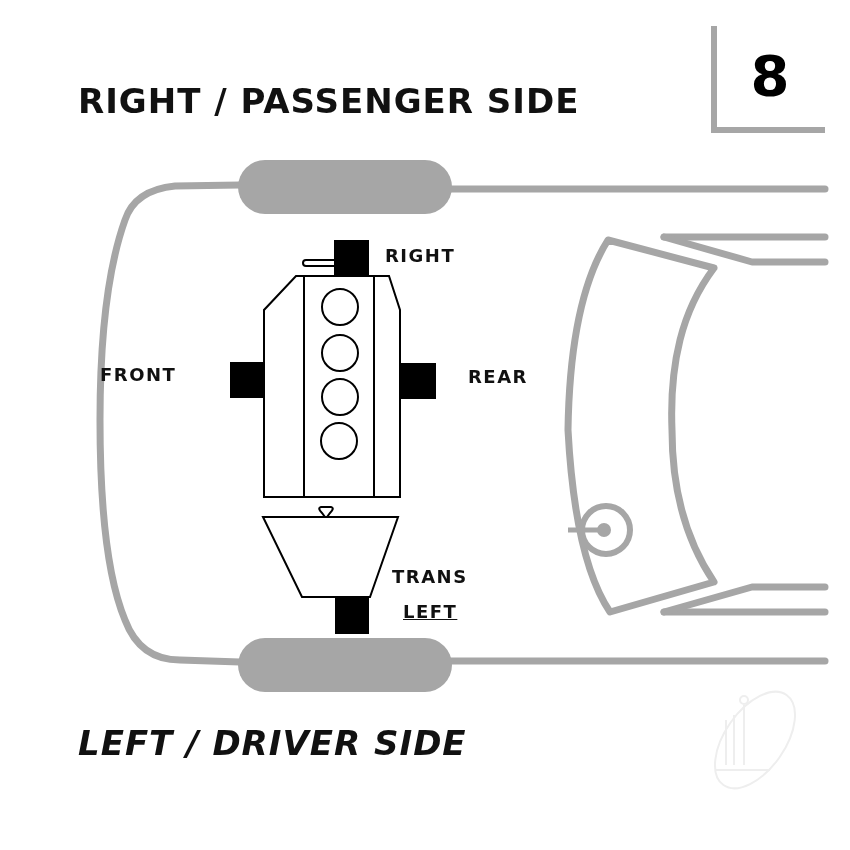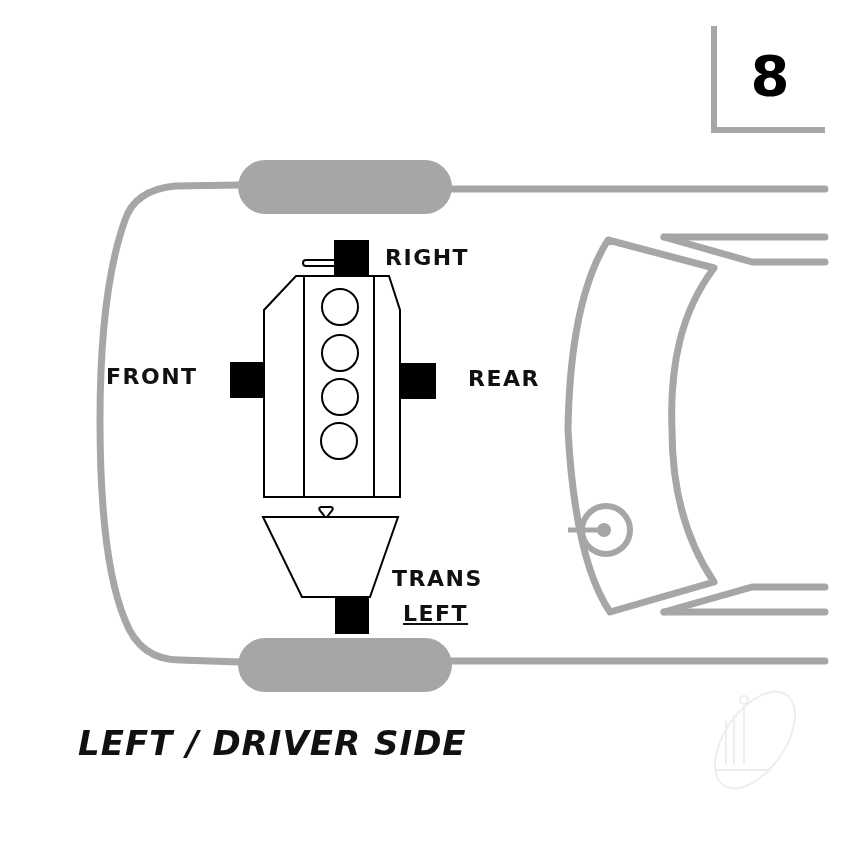--- a/index.html
+++ b/index.html
@@ -27,28 +27,28 @@
       color: #111111;
       white-space: nowrap;
       line-height: 1;
     }
     #top-side-label { left: 78px; top: 84px; }
     #bottom-side-label { left: 78px; top: 726px; font-style: italic; }
 
     .mount-label {
       position: absolute;
       font-weight: bold;
-      font-size: 22px;
+      font-size: 18px;
       letter-spacing: 1.5px;
       color: #111111;
       white-space: nowrap;
       line-height: 1;
     }
     #label-right { left: 385px; top: 247px; }
-    #label-front { left: 106px; top: 366px; text-align: center; }
+    #label-front { left: 100px; top: 366px; text-align: center; }
     #label-rear  { left: 451px; top: 368px; margin-left: 17px; }
     #label-trans { left: 392px; top: 568px; text-align: center; }
     #label-left  { left: 403px; top: 603px; text-decoration: underline; }
 
     .diagram-number {
       position: absolute;
       left: 740px; top: 48px;
       width: 60px;
       text-align: center;
       font-weight: bold;
@@ -138,20 +138,21 @@
       <line x1="726" y1="720" x2="726" y2="765"></line>
       <line x1="734" y1="715" x2="734" y2="765"></line>
       <line x1="744" y1="705" x2="744" y2="765"></line>
       <circle cx="744" cy="700" r="4"></circle>
       <path d="M715 770 L770 770"></path>
     </g>
   </svg>
 
   <div class="diagram-number">8</div>
 
+  <div class="side-label" id="top-side-label">RIGHT / PASSENGER SIDE</div>
   <div class="side-label" id="bottom-side-label">LEFT / DRIVER SIDE</div>
 
   <div class="mount-label" id="label-right">RIGHT</div>
   <div class="mount-label" id="label-front">FRONT</div>
   <div class="mount-label" id="label-rear">REAR</div>
   <div class="mount-label" id="label-trans">TRANS</div>
   <div class="mount-label" id="label-left">LEFT</div>
 
 </div>
 

